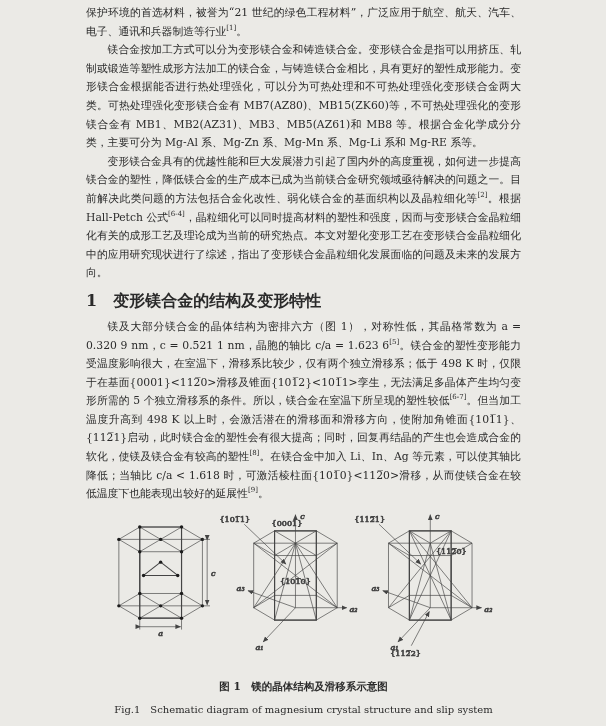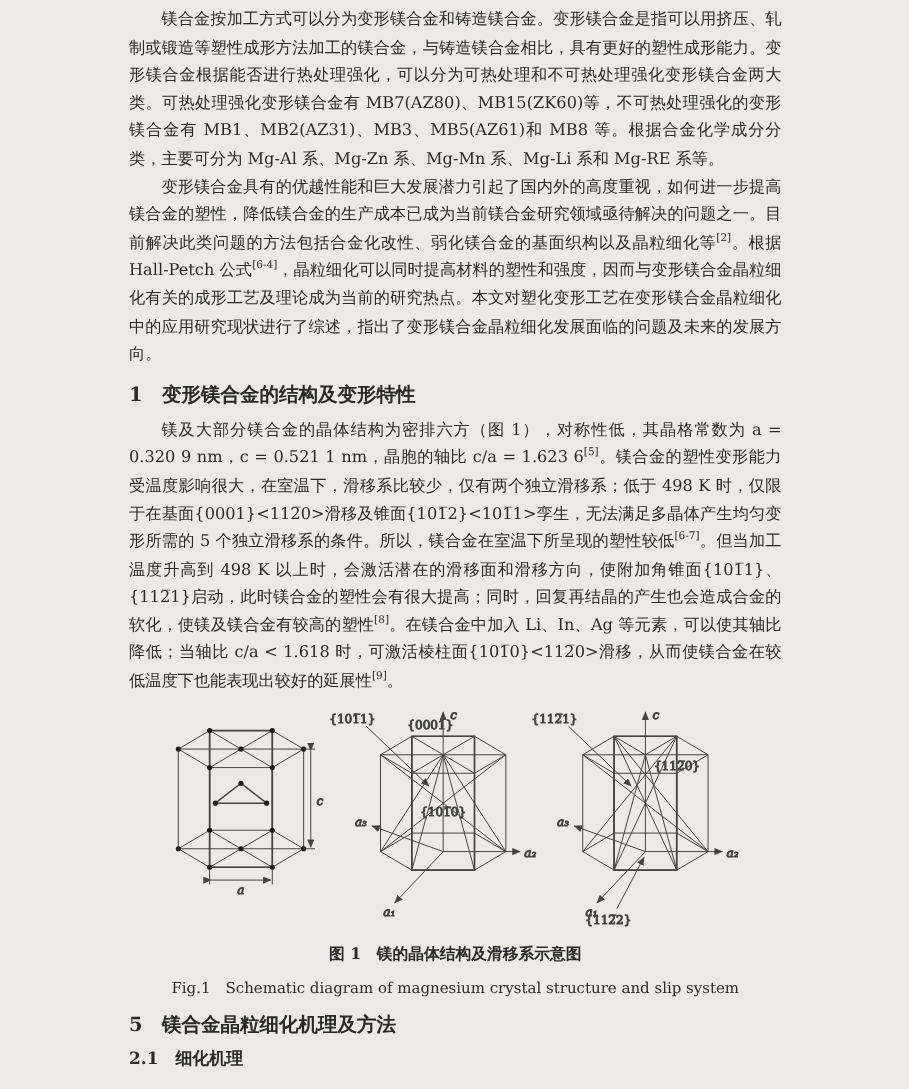--- a/index.html
+++ b/index.html
@@ -9,38 +9,39 @@
     font-family:"DejaVu Serif","Liberation Serif",serif;
   }
   .page { padding:4px 85px 0 86px; width:435px; }
   p {
     margin:0; font-size:10.8px; line-height:18.6px;
     text-align:justify; text-indent:2em;
   }
   p.noindent { text-indent:0; }
   sup { font-size:7px; line-height:0; vertical-align:super; }
   .h1 {
-    font-size:13px; font-weight:bold; margin:8px 0 6px;
+    font-size:16px; font-weight:bold; margin:8px 0 6px;
   }
   .h2 {
     font-size:11.3px; font-weight:bold; margin:5px 0 3px;
   }
   figure { margin:5px 0 3px; text-align:center; }
-  .cap-cn { font-size:10.5px; font-weight:bold; margin-top:6px; }
+  .cap-cn { font-size:10.5px; font-weight:bold; margin-top:17px; }
   .cap-en { font-size:10px; margin-top:9px; }
   svg { display:inline-block; }
   svg text { font-family:"DejaVu Serif","Liberation Serif",serif; fill:#2a2a2a; }
   .mlabel { font-size:8.5px; }
   .axlabel { font-size:8.5px; font-style:italic; }
 </style>
 </head>
 <body style="background: rgb(235, 234, 230); color: rgb(42, 42, 42);">
 
 <div class="page">
 
+  <p class="noindent">保护环境的首选材料，被誉为“21 世纪的绿色工程材料”，广泛应用于航空、航天、汽车、电子、通讯和兵器制造等行业<sup>[1]</sup>。</p>
   <p>镁合金按加工方式可以分为变形镁合金和铸造镁合金。变形镁合金是指可以用挤压、轧制或锻造等塑性成形方法加工的镁合金，与铸造镁合金相比，具有更好的塑性成形能力。变形镁合金根据能否进行热处理强化，可以分为可热处理和不可热处理强化变形镁合金两大类。可热处理强化变形镁合金有 MB7(AZ80)、MB15(ZK60)等，不可热处理强化的变形镁合金有 MB1、MB2(AZ31)、MB3、MB5(AZ61)和 MB8 等。根据合金化学成分分类，主要可分为 Mg-Al 系、Mg-Zn 系、Mg-Mn 系、Mg-Li 系和 Mg-RE 系等。</p>
   <p>变形镁合金具有的优越性能和巨大发展潜力引起了国内外的高度重视，如何进一步提高镁合金的塑性，降低镁合金的生产成本已成为当前镁合金研究领域亟待解决的问题之一。目前解决此类问题的方法包括合金化改性、弱化镁合金的基面织构以及晶粒细化等<sup>[2]</sup>。根据 Hall-Petch 公式<sup>[6-4]</sup>，晶粒细化可以同时提高材料的塑性和强度，因而与变形镁合金晶粒细化有关的成形工艺及理论成为当前的研究热点。本文对塑化变形工艺在变形镁合金晶粒细化中的应用研究现状进行了综述，指出了变形镁合金晶粒细化发展面临的问题及未来的发展方向。</p>
 
   <div class="h1">1　变形镁合金的结构及变形特性</div>
 
   <p>镁及大部分镁合金的晶体结构为密排六方（图 1），对称性低，其晶格常数为 a = 0.320 9 nm，c = 0.521 1 nm，晶胞的轴比 c/a = 1.623 6<sup>[5]</sup>。镁合金的塑性变形能力受温度影响很大，在室温下，滑移系比较少，仅有两个独立滑移系；低于 498 K 时，仅限于在基面{0001}&lt;112̅0&gt;滑移及锥面{101̅2}&lt;101̅1&gt;孪生，无法满足多晶体产生均匀变形所需的 5 个独立滑移系的条件。所以，镁合金在室温下所呈现的塑性较低<sup>[6-7]</sup>。但当加工温度升高到 498 K 以上时，会激活潜在的滑移面和滑移方向，使附加角锥面{101̅1}、{112̅1}启动，此时镁合金的塑性会有很大提高；同时，回复再结晶的产生也会造成合金的软化，使镁及镁合金有较高的塑性<sup>[8]</sup>。在镁合金中加入 Li、In、Ag 等元素，可以使其轴比降低；当轴比 c/a &lt; 1.618 时，可激活棱柱面{101̅0}&lt;112̅0&gt;滑移，从而使镁合金在较低温度下也能表现出较好的延展性<sup>[9]</sup>。</p>
 
   <figure>
     <svg width="412" height="150" viewBox="0 0 430 158" fill="none" stroke="#444" stroke-width="0.7">
       <defs>

